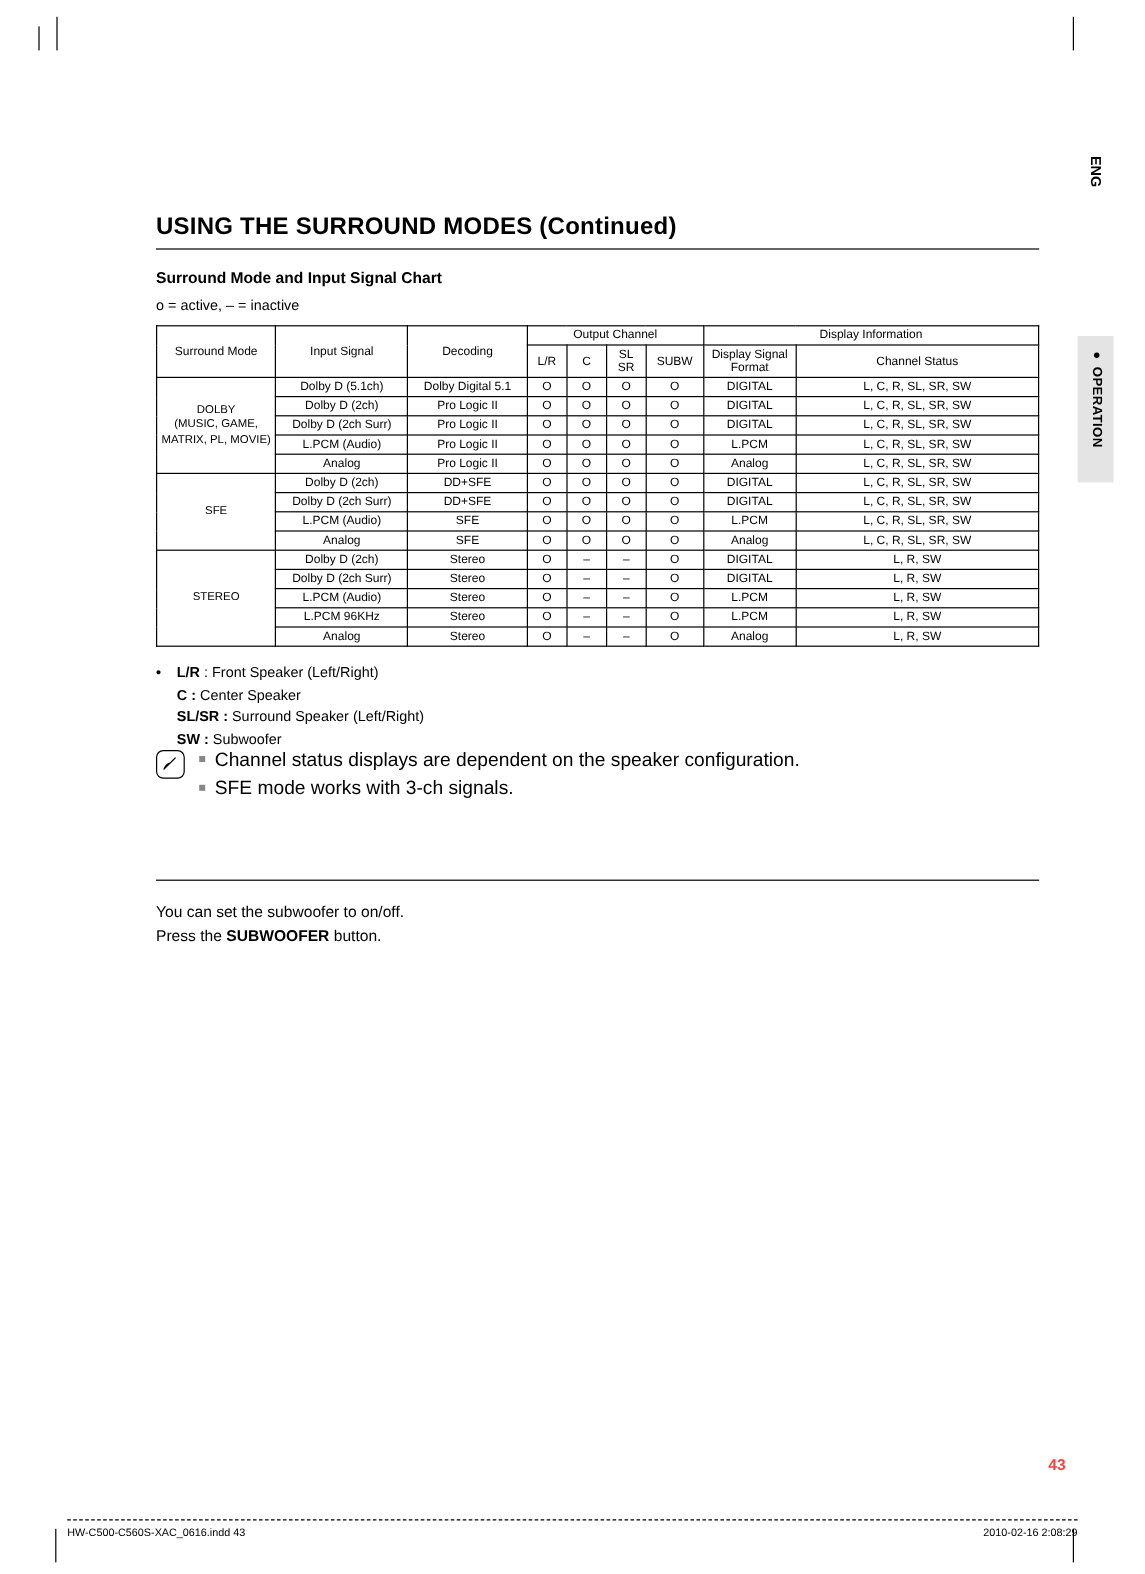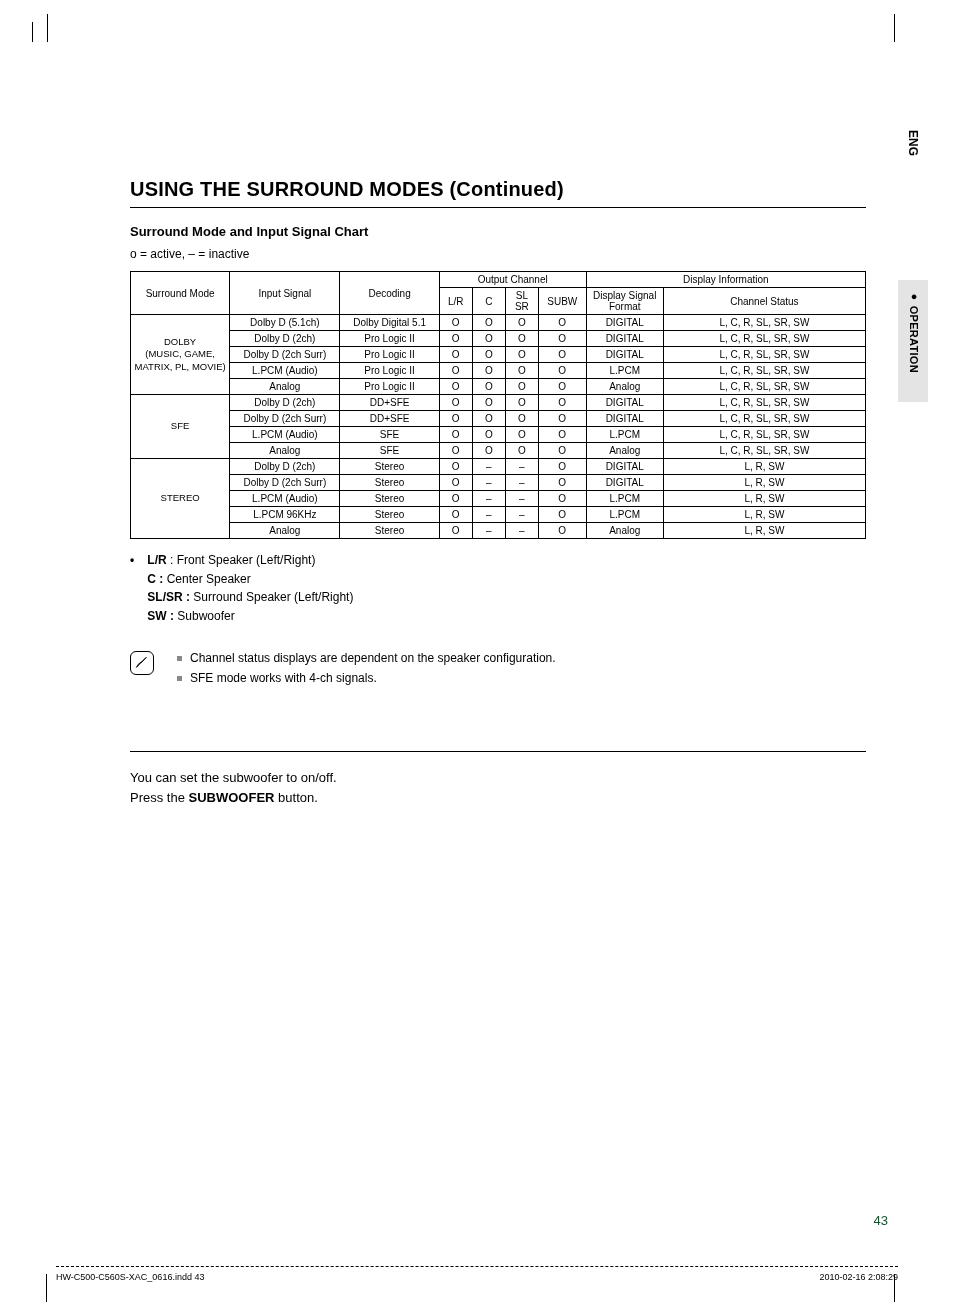--- a/index.html
+++ b/index.html
@@ -104,25 +104,24 @@
     margin-top: 12px;
     font-size: 12px;
     line-height: 1.55;
   }
   .speaker-legend .row { display:block; }
   .speaker-legend .bullet { font-weight:bold; display:inline-block; width:14px;}
   .speaker-legend .indent { display:inline-block; width:14px;}
   .speaker-legend b { font-weight:bold; }
 
   .note-box {
-    margin-top: 26px;
     display:flex;
     align-items:flex-start;
-    gap:23px;
-    font-size:12px;
+    gap:12px;
+    font-size:16px;
   }
   .note-icon {
     width:24px;
     height:24px;
     border:1.5px solid #000;
     border-radius:6px;
     flex:0 0 24px;
     display:flex;
     align-items:center;
     justify-content:center;
@@ -134,22 +133,22 @@
   }
 
   .section2 { margin-top: 60px; }
   .body-text { font-size: 13px; line-height:1.5; }
 
   .page-num {
     position:absolute;
     right: 66px;
     bottom: 84px;
     font-size: 13px;
-    font-weight: normal;
-    color:#14532d;
+    font-weight: bold;
+    color:#ef4444;
   }
   .footer {
     position:absolute;
     left: 56px;
     right: 56px;
     bottom: 26px;
     border-top: 1px dashed #000;
     height: 20px;
   }
   .footer .f-left {
@@ -385,21 +384,21 @@
           <path d="M4 18 L18 4 M4 18 Q6 12 12 10 M18 4 Q14 8 12 10" stroke="#000" stroke-width="1.5" fill="none" stroke-linecap="round"></path>
         </svg>
     </div>
     <div class="note-lines">
       <div>
           <span class="sq"></span>
           <span>Channel status displays are dependent on the speaker configuration.</span>
         </div>
       <div>
           <span class="sq"></span>
-          <span>SFE mode works with 4-ch signals.</span>
+          <span>SFE mode works with 3-ch signals.</span>
         </div>
     </div>
   </div>
 
   <div class="section2">
     <hr class="rule">
     <div class="body-text">You can set the subwoofer to on/off.</div>
     <div class="body-text">
       <span>Press the </span><b>SUBWOOFER</b><span> button.</span>
     </div>

